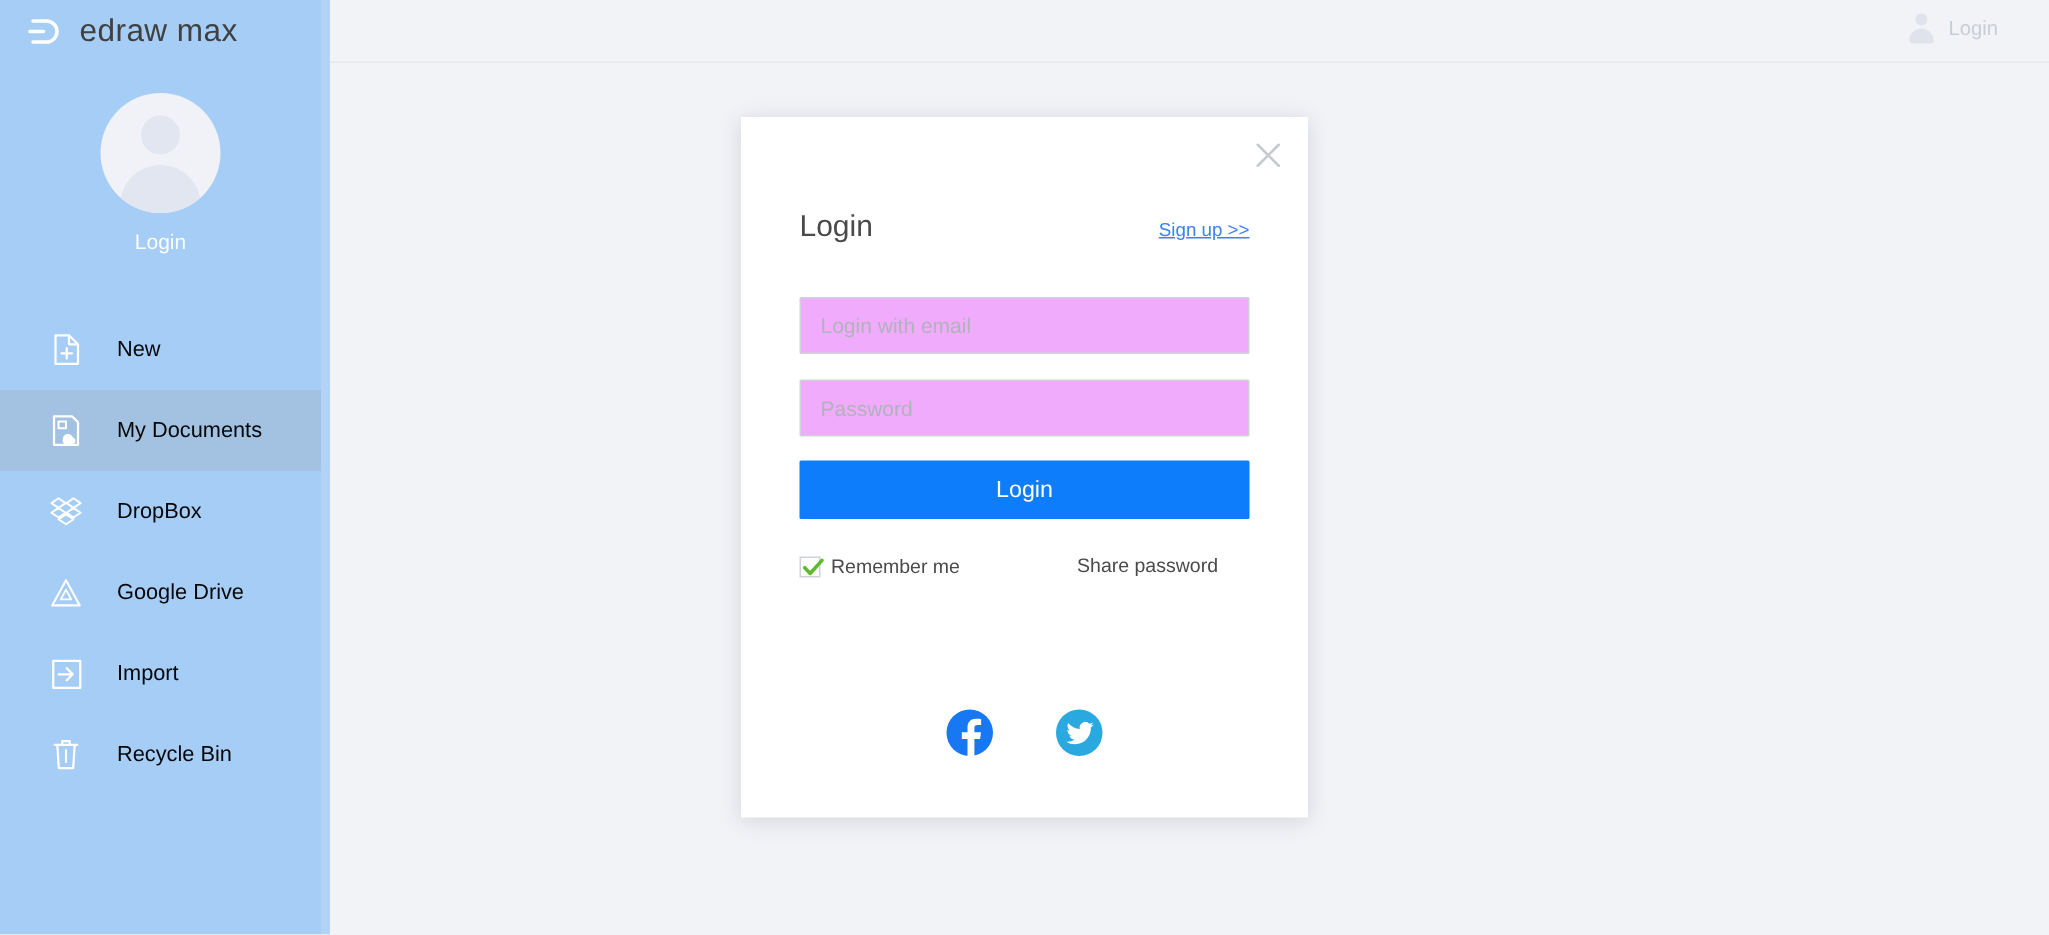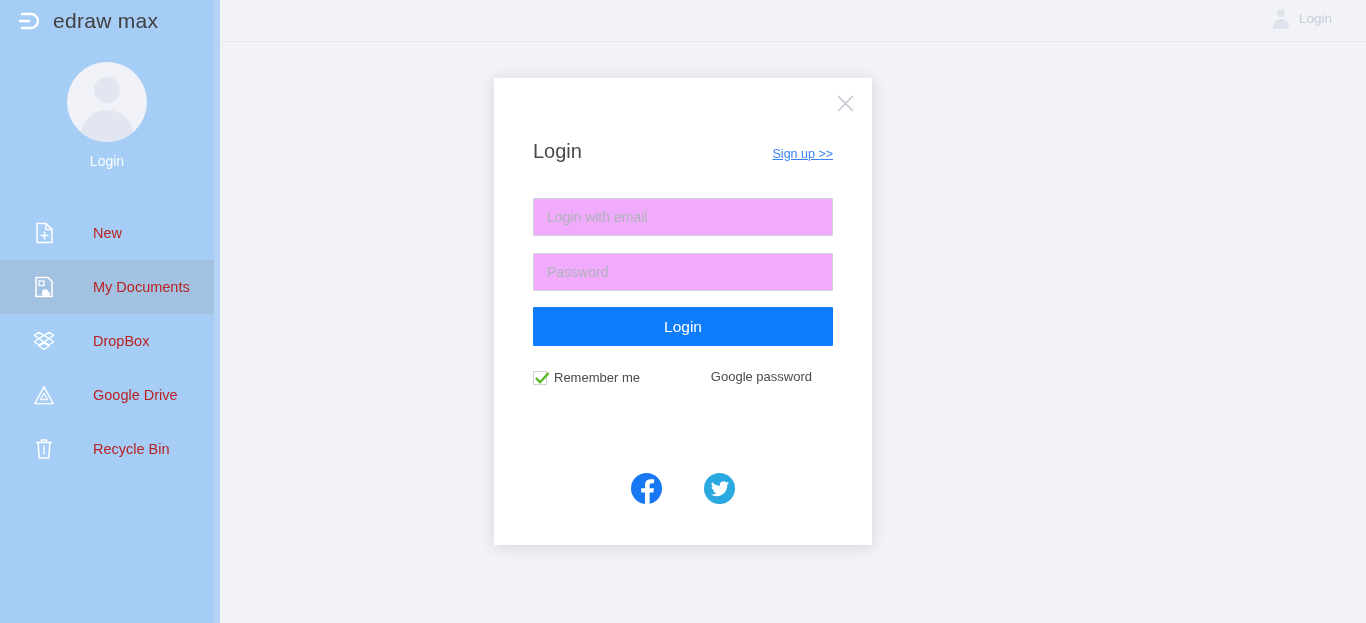--- a/index.html
+++ b/index.html
@@ -66,21 +66,21 @@
   .nav-item.active::after {
     content: ""; position: absolute; left: 214px; top: 0;
     width: 6px; height: 54px; background: #a9c6e4;
   }
   .nav-icon {
     width: 26px; height: 26px; margin-left: 31px;
     display: flex; align-items: center; justify-content: center;
     color: #ffffff; flex: none;
   }
   .nav-label {
-    margin-left: 36px; font-size: 14.5px; color: #b91c1c;
+    margin-left: 21px; font-size: 14.5px; color: #000000;
     white-space: nowrap; opacity: 0.97;
   }
 
   
   .content {
     position: absolute; left: 220px; top: 0;
     width: 1146px; height: 623px; background: #f2f3f7;
   }
   .header {
     position: absolute; left: 0; top: 0; width: 1146px; height: 42px;
@@ -219,20 +219,29 @@
       <div class="nav-item">
         <span class="nav-icon">
           <svg width="22" height="21" viewBox="0 0 22 21" fill="none">
             <path d="M11 1.8 20.2 18.6H1.8L11 1.8z" stroke="#fff" stroke-width="1.4" stroke-linejoin="round"></path>
             <path d="M11 8.2 14.5 14.6H7.5L11 8.2z" stroke="#fff" stroke-width="1.2" stroke-linejoin="round"></path>
           </svg>
         </span>
         <span class="nav-label">Google Drive</span>
       </div>
 
+      <div class="nav-item">
+        <span class="nav-icon">
+          <svg width="21" height="21" viewBox="0 0 21 21" fill="none">
+            <path d="M1.5 1.5h18v18h-18z" stroke="#fff" stroke-width="1.5" stroke-linejoin="round"></path>
+            <path d="M5 10.5h9M10.5 6.5l4 4-4 4" stroke="#fff" stroke-width="1.5" stroke-linecap="round" stroke-linejoin="round"></path>
+          </svg>
+        </span>
+        <span class="nav-label">Import</span>
+      </div>
 
 
 
       <div class="nav-item">
         <span class="nav-icon">
           <svg width="20" height="22" viewBox="0 0 20 22" fill="none">
             <path d="M2.5 4.5h15M7.5 4.5V2h5v2.5" stroke="#fff" stroke-width="1.5" stroke-linecap="round" stroke-linejoin="round"></path>
             <path d="M4.2 4.5l1 15.5h9.6l1-15.5" stroke="#fff" stroke-width="1.5" stroke-linejoin="round"></path>
             <path d="M10 8v8" stroke="#fff" stroke-width="1.4" stroke-linecap="round"></path>
           </svg>
@@ -279,21 +288,21 @@
 
         <div class="optrow">
           <label class="remember">
             <span class="cbox">
               <svg width="18" height="18" viewBox="0 0 18 18">
                 <path d="M3.5 9.5l3.6 3.8L15 4.6" stroke="#5fbb2e" stroke-width="2.4" fill="none" stroke-linecap="round" stroke-linejoin="round"></path>
               </svg>
             </span>
             <span class="remember-label">Remember me</span>
           </label>
-          <span class="forgot">Google password</span>
+          <span class="forgot">Share password</span>
         </div>
 
         <div class="social">
           <span class="social-btn fb">
             <svg width="31" height="31" viewBox="0 0 31 31">
               <path d="M18.6 31V19.6h3.8l.6-4.4h-4.4v-2.8c0-1.3.4-2.1 2.2-2.1h2.3V6.3c-.4-.05-1.8-.17-3.4-.17-3.4 0-5.7 2.07-5.7 5.87v3.2h-3.8v4.4h3.8V31h4.6z" fill="#fff"></path>
             </svg>
           </span>
           <span class="social-btn tw">
             <svg width="20" height="20" viewBox="0 0 24 24">

